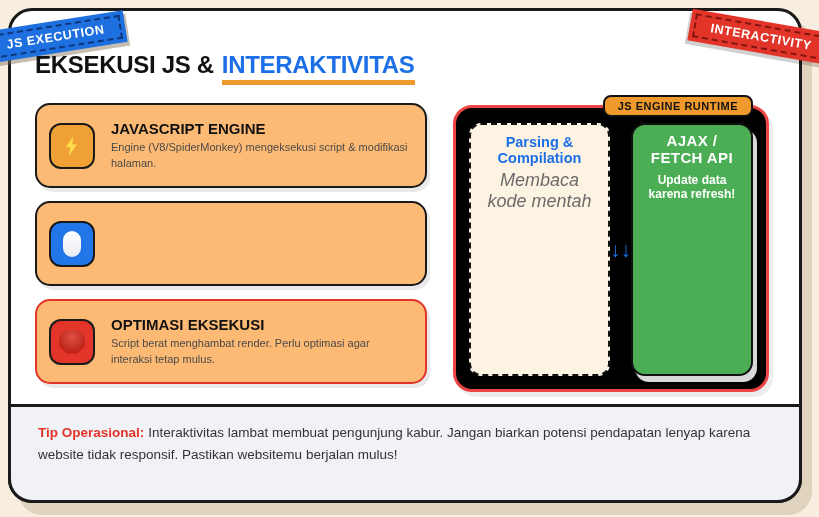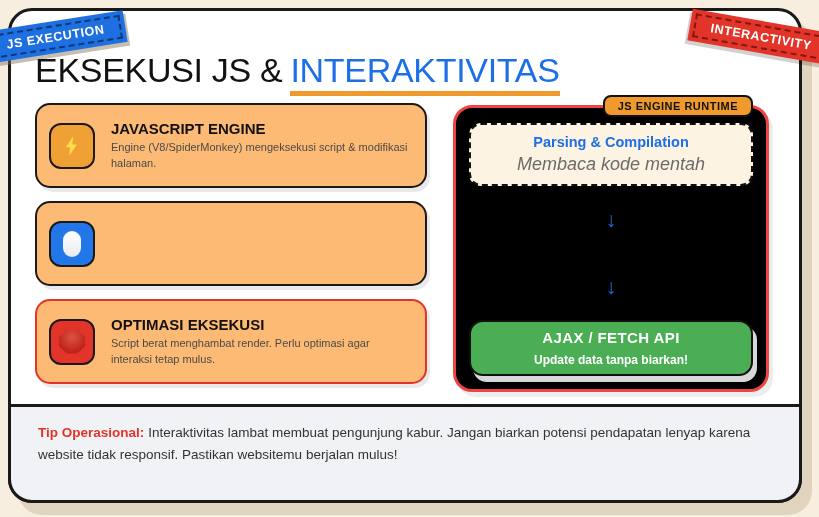--- a/index.html
+++ b/index.html
@@ -18,21 +18,21 @@
   .ribbon { position:absolute; padding:4px; box-shadow:2px 4px 0 rgba(130,110,85,.45); }
   .ribbon-inner {
     display:block; padding:3px 15px; color:#fff; font-weight:800;
     font-size:12.5px; letter-spacing:.6px; white-space:nowrap;
   }
   .ribbon-left  { left:-26px; top:10px; background:#1E6FE0; transform:rotate(-9deg); }
   .ribbon-left  .ribbon-inner { border:2px dashed rgba(8,35,90,.75); }
   .ribbon-right { right:-34px; top:10px; background:#E3342A; transform:rotate(10deg); box-shadow:-2px 4px 0 rgba(0,0,0,.18); }
   .ribbon-right .ribbon-inner { border:2px dashed rgba(90,10,5,.7); }
   
-  .title { position:absolute; left:24px; top:40px; font-size:34px; font-weight:400; letter-spacing:-.3px; white-space:nowrap; }
+  .title { position:absolute; left:24px; top:40px; font-size:24px; font-weight:700; letter-spacing:-.3px; white-space:nowrap; }
   .title-black { color:#111; margin-right:8px; }
   .title-accent { color:#1D6FE8; border-bottom:5px solid #F09A2E; padding-bottom:2px; }
   
   .features { position:absolute; left:24px; top:92px; width:392px; display:flex; flex-direction:column; gap:13px; }
   .feature-card {
     display:flex; align-items:center; min-height:85px; padding:10px 16px 10px 12px;
     background:#fdba74; border:2px solid #1A1A1A; border-radius:15px;
     box-shadow:3px 4px 0 #E9E9E9;
   }
   .feature-card.alert { border-color:#E3342A; }
@@ -55,21 +55,21 @@
   .runtime {
     position:absolute; left:442px; top:94px; width:316px; height:287px;
     background:#000000; border:3px solid #ef4444; border-radius:19px;
     box-shadow:4px 5px 0 #EDEDED;
   }
   .runtime-badge {
     position:absolute; top:-13px; right:13px; background:#F09A2E;
     border:2px solid #111; border-radius:8px; padding:3px 13px;
     font-size:11px; font-weight:800; letter-spacing:.5px; color:#111; white-space:nowrap;
   }
-  .runtime-flow { display:flex; flex-direction:column; height:100%; padding:15px 13px 13px; }
+  .runtime-flow { display:flex; height:100%; padding:15px 13px 13px; }
   .step { text-align:center; padding:9px 8px; }
   .step-title { font-size:14.5px; font-weight:800; color:#1D6FE8; margin-bottom:4px; }
   .step-sub   { font-size:18px; font-style:italic; color:#6B6B6B; }
   .step-dashed { border:2px dashed #111; border-radius:12px; background:#FDF3E3; }
   .step-solid  { border:2px solid #111; border-radius:14px; background:#fff; }
   .step-green  { border:2.5px solid #111; border-radius:14px; background:#4BAE54;
                  box-shadow:4px 6px 0 #D8D8D8; padding:7px 8px; }
   .step-green .step-title { color:#fff; font-size:15px; letter-spacing:.4px; margin-bottom:7px; }
   .step-green .step-sub   { color:#fff; font-style:normal; font-weight:700; font-size:12px; }
   .flow-arrow { flex:1; display:flex; align-items:center; justify-content:center;
@@ -139,21 +139,21 @@
           <div class="step-sub">Membaca kode mentah</div>
         </div>
 
         <div class="flow-arrow">↓</div>
 
 
         <div class="flow-arrow">↓</div>
 
         <div class="step step-green">
           <div class="step-title">AJAX / FETCH API</div>
-          <div class="step-sub">Update data tanpa biarkan!</div>
+          <div class="step-sub">Update data karena refresh!</div>
         </div>
 
       </div>
     </div>
 
     <div class="tip-footer">
       <span class="tip-label">Tip Operasional:</span><span>Interaktivitas lambat membuat pengunjung kabur. Jangan biarkan potensi pendapatan lenyap karena website tidak responsif. Pastikan websitemu berjalan mulus!</span>
     </div>
 
   </div>

